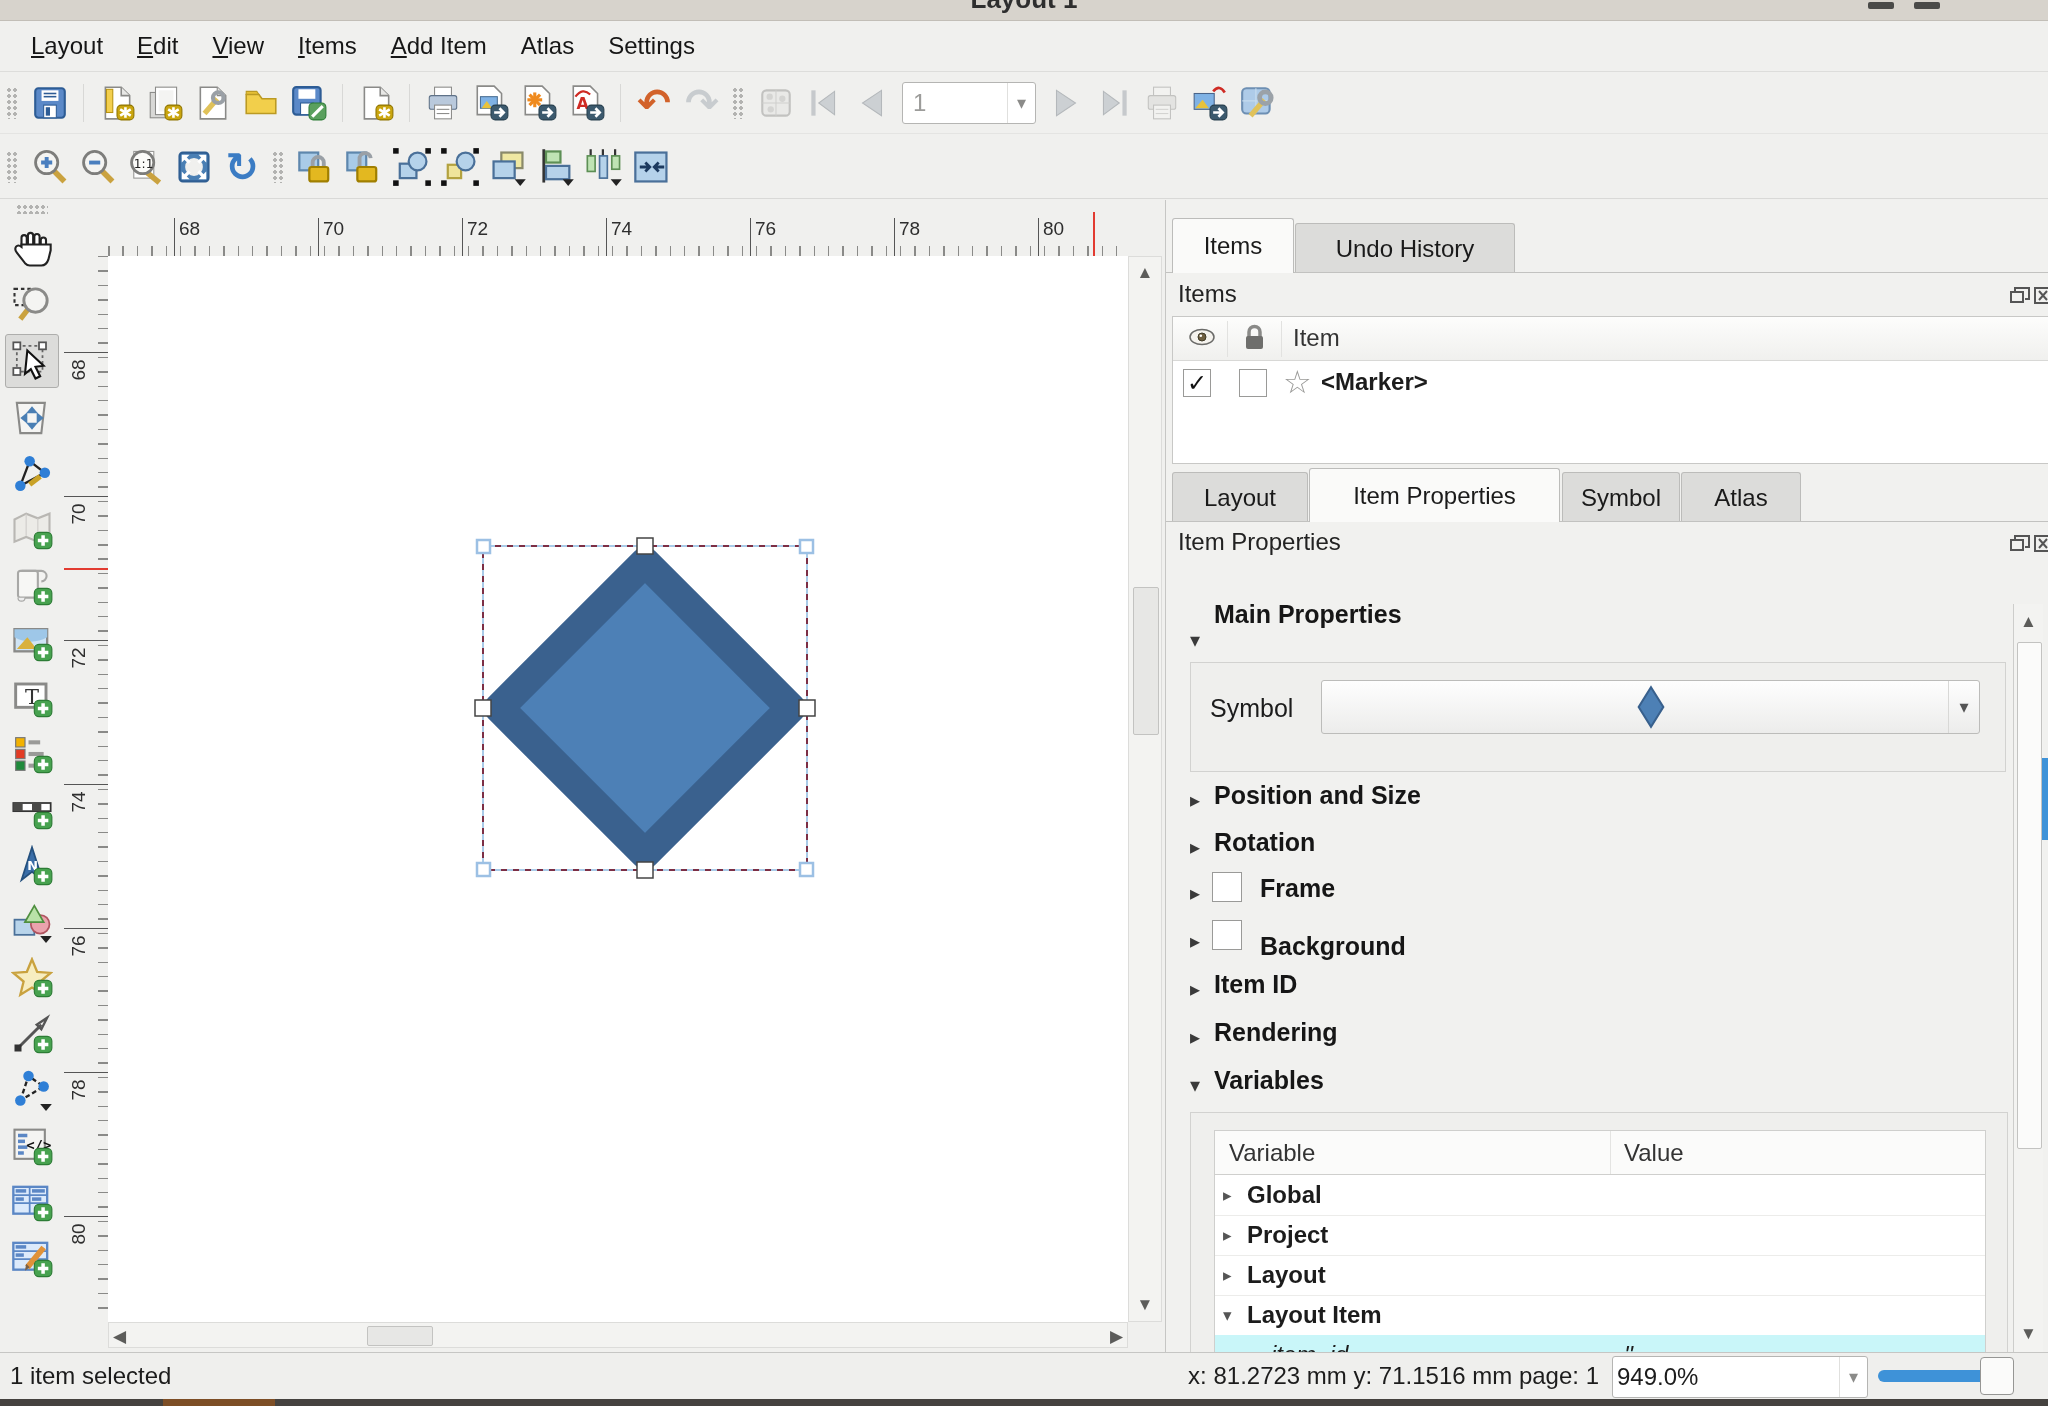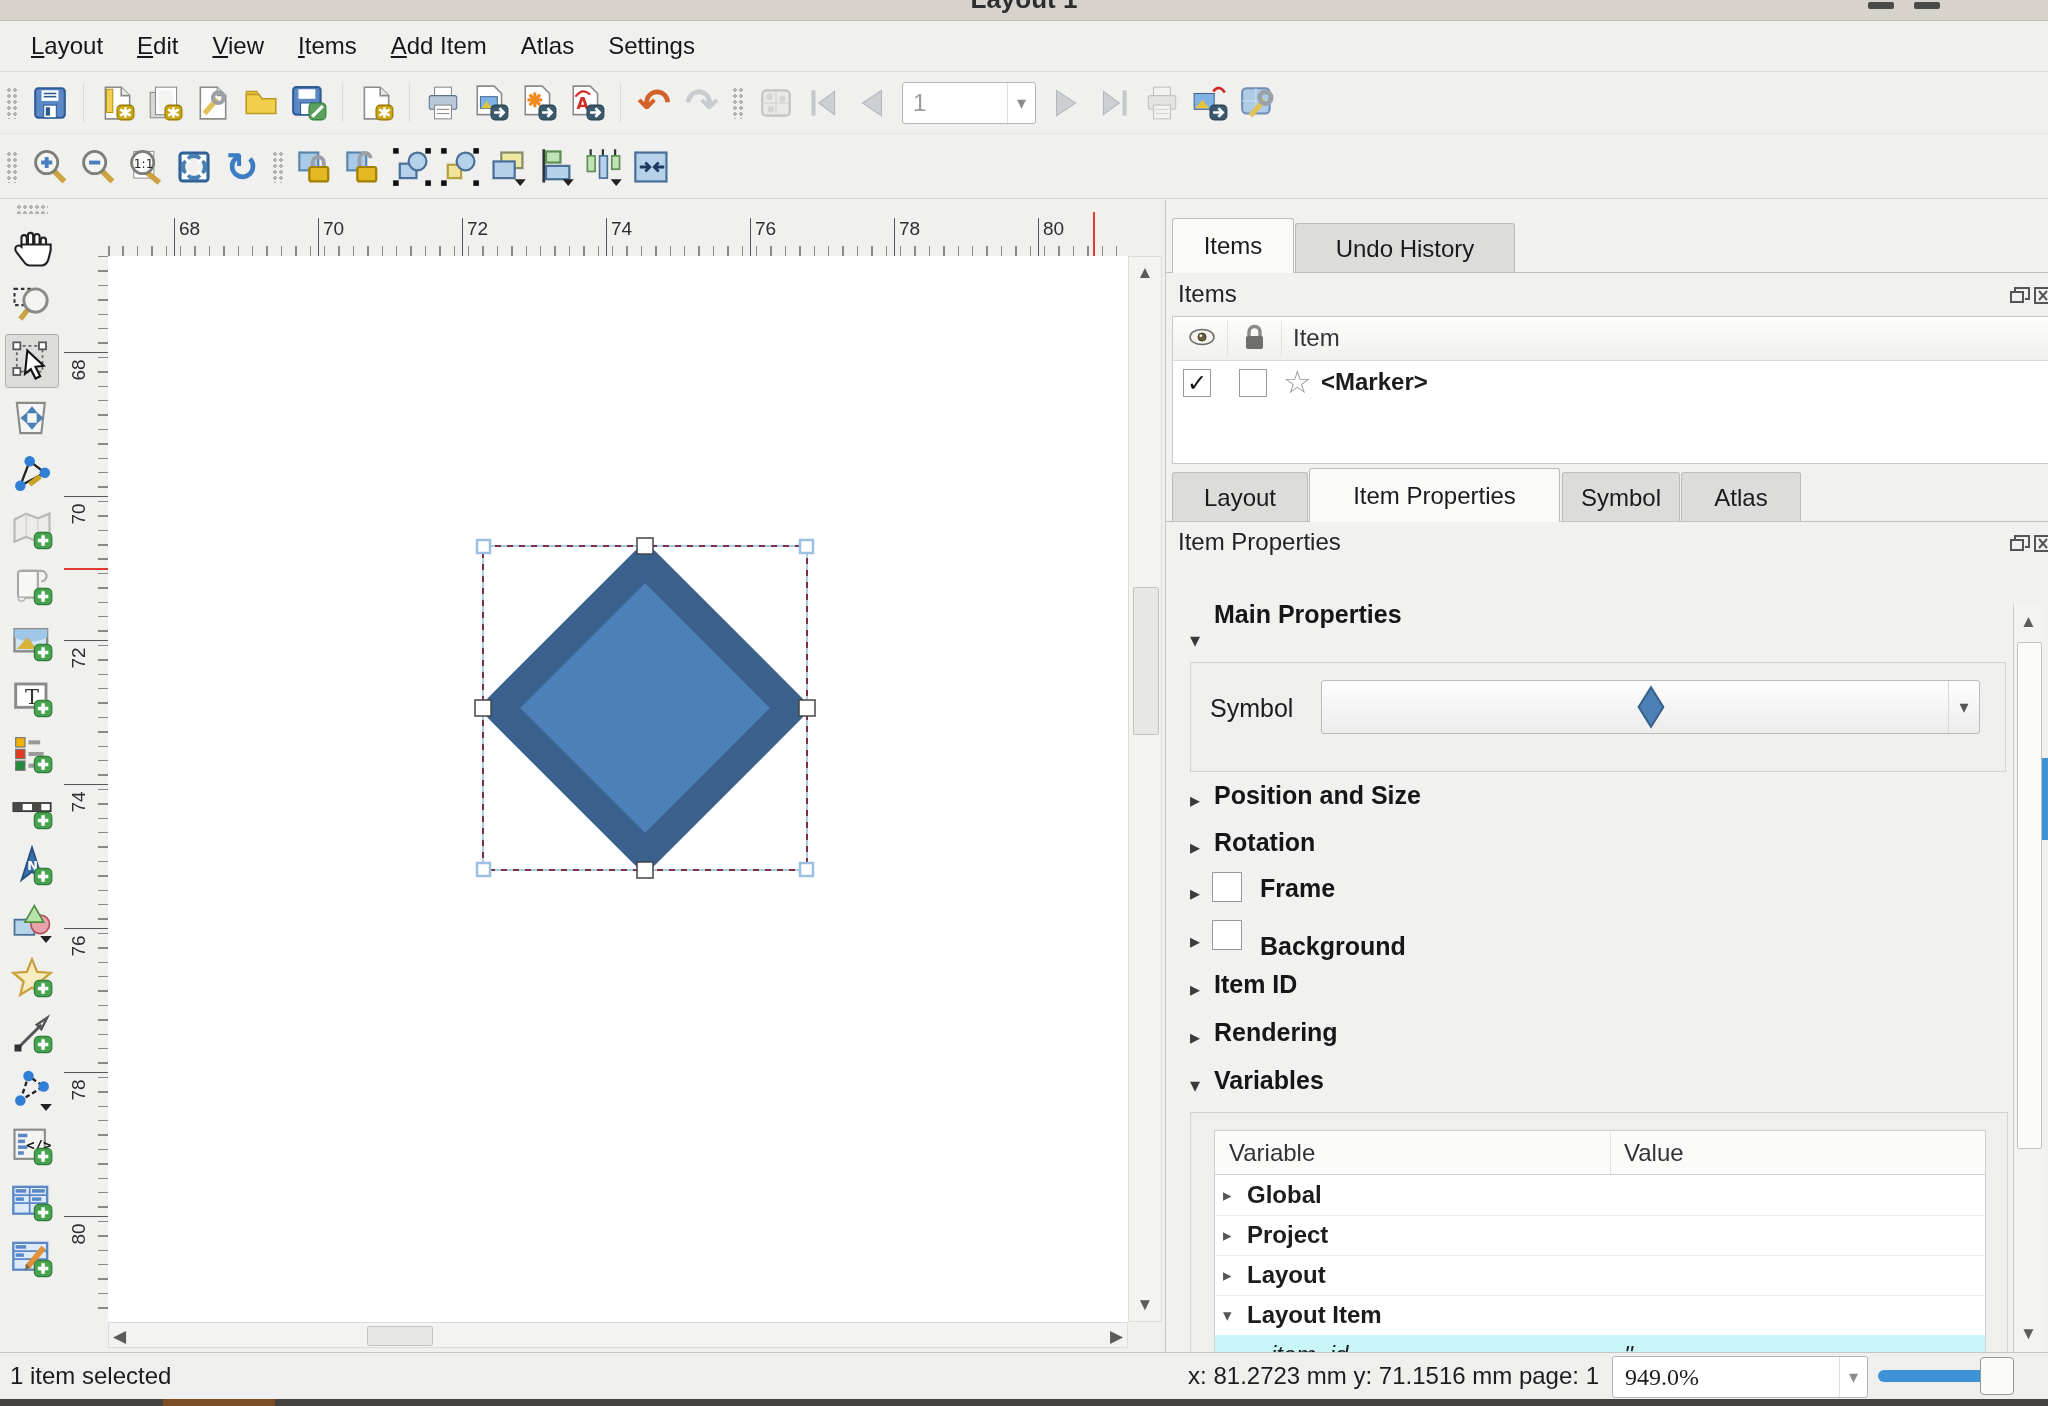--- a/index.html
+++ b/index.html
@@ -815,21 +815,21 @@
       <div class="sarr abs" style="left:0;bottom:8px;width:29px;">▼</div>
     </div>
   </div>
 
   <div class="abs" style="left:2042px;top:758px;width:6px;height:82px;background:#3e92d8;"></div>
 
   <div id="statusbar" class="abs">
     <span class="abs" style="left:10px;top:9px;">1 item selected</span>
     <span class="abs" style="right:449px;top:9px;">x: 81.2723 mm y: 71.1516 mm page: 1</span>
     <div class="combo abs" style="left:1612px;top:3px;width:254px;">
-        <span style="padding-left:12px;font-family:Liberation Serif, serif;">949.0%</span>
+        <span style="padding-left:4px;">949.0%</span>
         <span class="arr">▾</span>
       </div>
     <div class="abs" style="left:1878px;top:17px;width:136px;height:12px;background:#3e92d8;border-radius:6px;"></div>
     <div class="abs" style="left:1980px;top:4px;width:34px;height:38px;background:#fbfbfa;border:1px solid #969694;border-radius:4px;box-sizing:border-box;"></div>
   </div>
 
   <div id="bottomstrip" class="abs">
     <div class="abs" style="left:163px;top:0;width:112px;height:7px;background:#7d4e26;"></div>
   </div>
 

